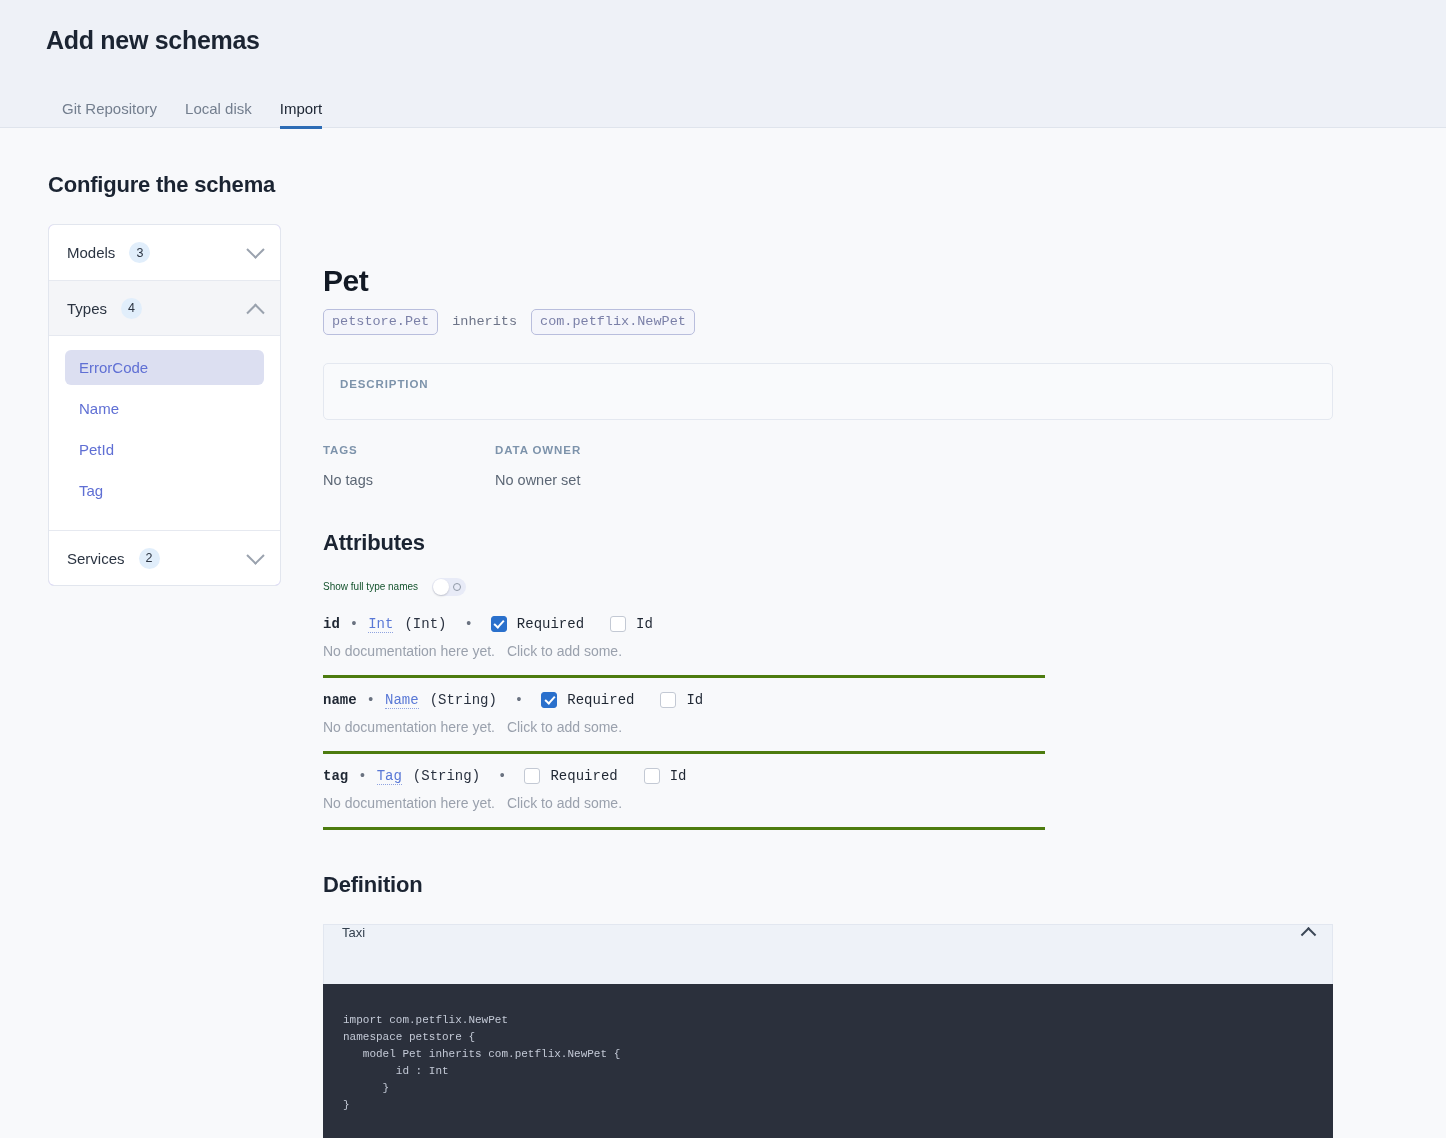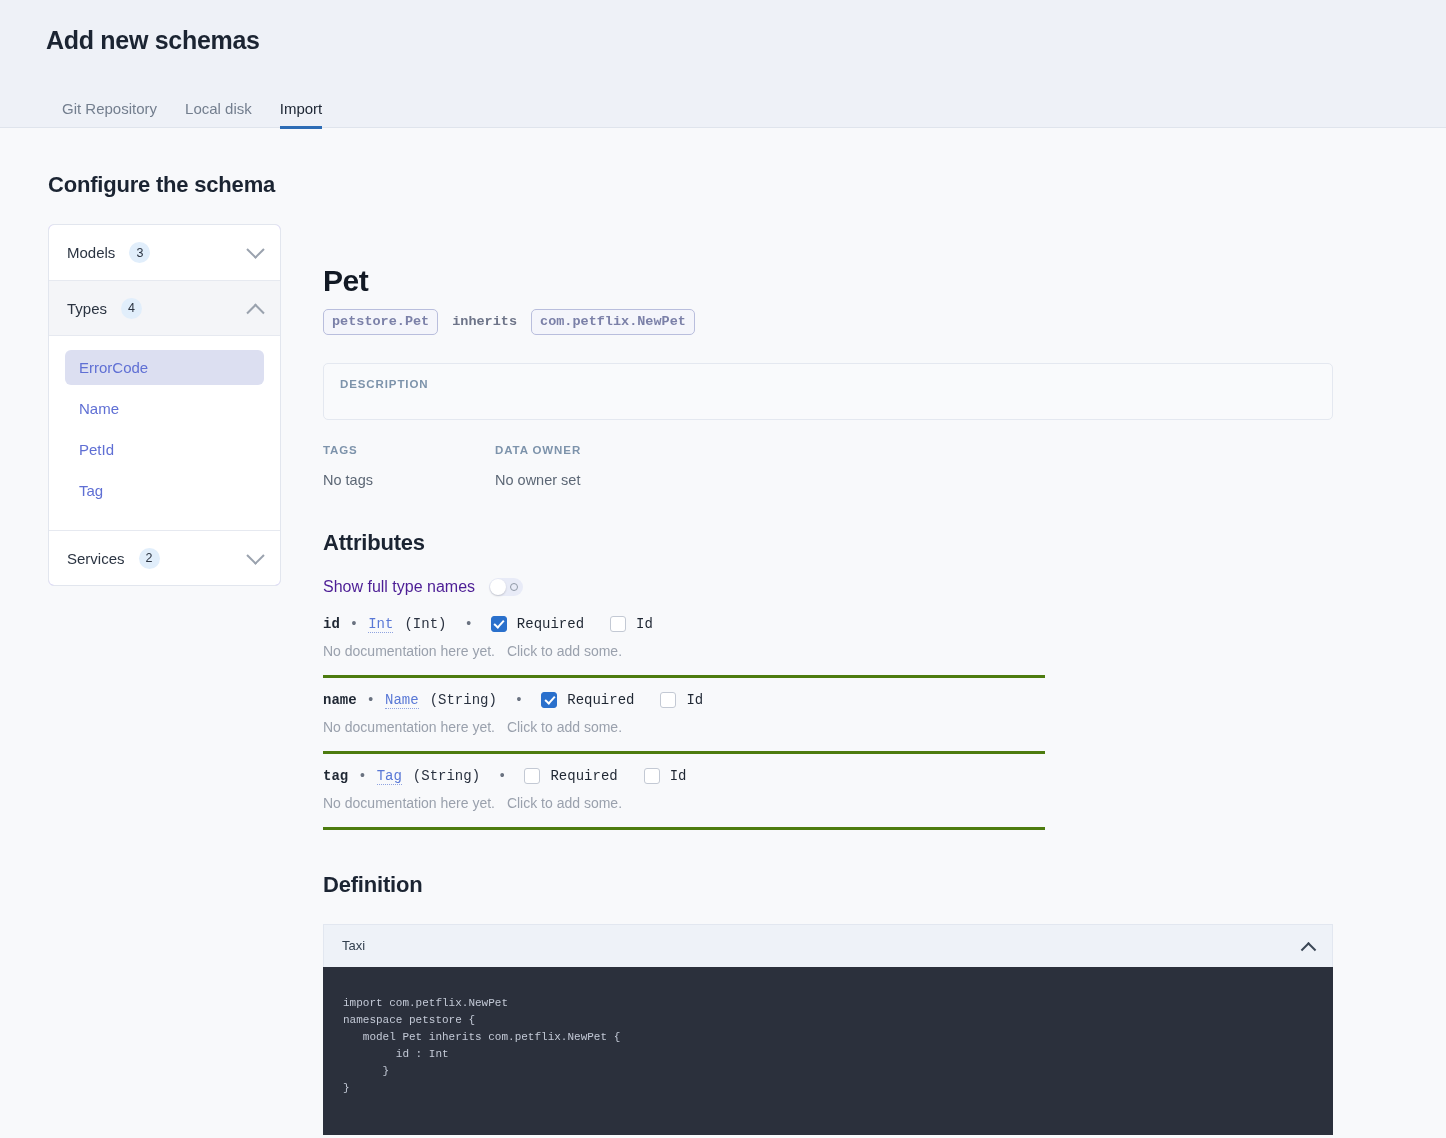--- a/index.html
+++ b/index.html
@@ -128,21 +128,20 @@
     font-weight: bold;
     letter-spacing: -0.5px;
     color: #121924;
     line-height: 1.1;
   }
   .chip-row {
     display: flex;
     align-items: center;
     gap: 14px;
     margin-top: 12px;
-    font-weight: bold;
   }
   .chip {
     border: 1px solid #b9bedd;
     border-radius: 5px;
     background: #f4f5fb;
     color: #7b80a8;
     font-family: "Liberation Mono", monospace;
     font-size: 13.5px;
     padding: 4px 8px;
     line-height: 1.15;
@@ -185,21 +184,21 @@
     letter-spacing: -0.2px;
     color: #1b2432;
   }
 
   .toggle-row {
     display: flex;
     align-items: center;
     margin-top: 22px;
     gap: 14px;
   }
-  .toggle-label { font-size: 16px; color: #4c1d95; }
+  .toggle-label { font-size: 10px; color: #14532d; }
   .switch {
     width: 34px; height: 18px;
     border-radius: 9px;
     background: #e8ebf7;
     position: relative;
     cursor: pointer;
     flex: 0 0 auto;
   }
   .switch .knob {
     position: absolute; left: 1px; top: 1px;
@@ -266,23 +265,22 @@
     color: #9aa1ad;
   }
   .attr-doc .add { margin-left: 8px; cursor: pointer; }
 
   
   .def-panel { margin-top: 26px; }
   .def-head {
     background: #eef2f8;
     border: 1px solid #e2e7f0;
     border-bottom: none;
-    height: 43px;
-    display: flex;
-    align-items: center;
+    height: 60px;
+    display: flex;
     padding: 0 18px;
     cursor: pointer;
   }
   .def-head-label { font-size: 13px; color: #33404f; }
   .def-head .chev { margin-left: auto; width: 11px; height: 11px; border-color: #3b4756; }
   .code-block {
     background: #2b303c;
     padding: 28px 20px 38px 20px;
     min-height: 168px;
   }

